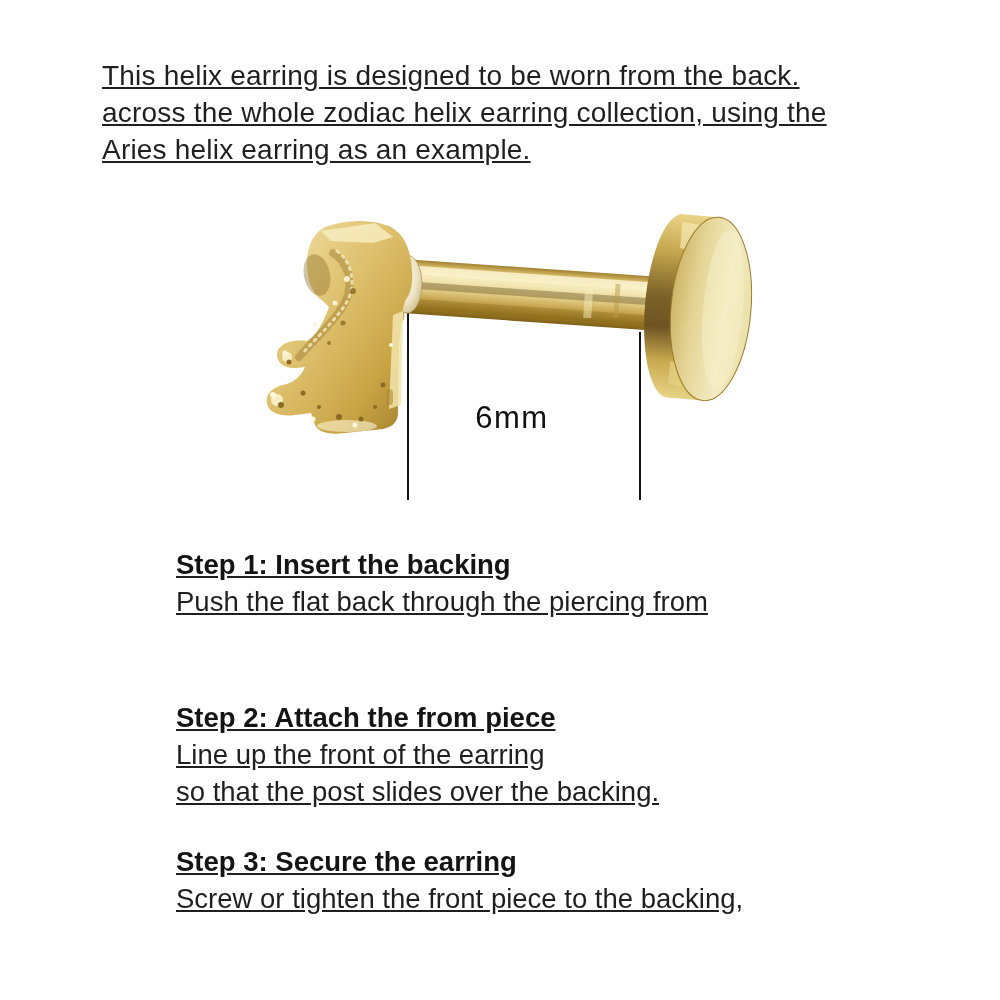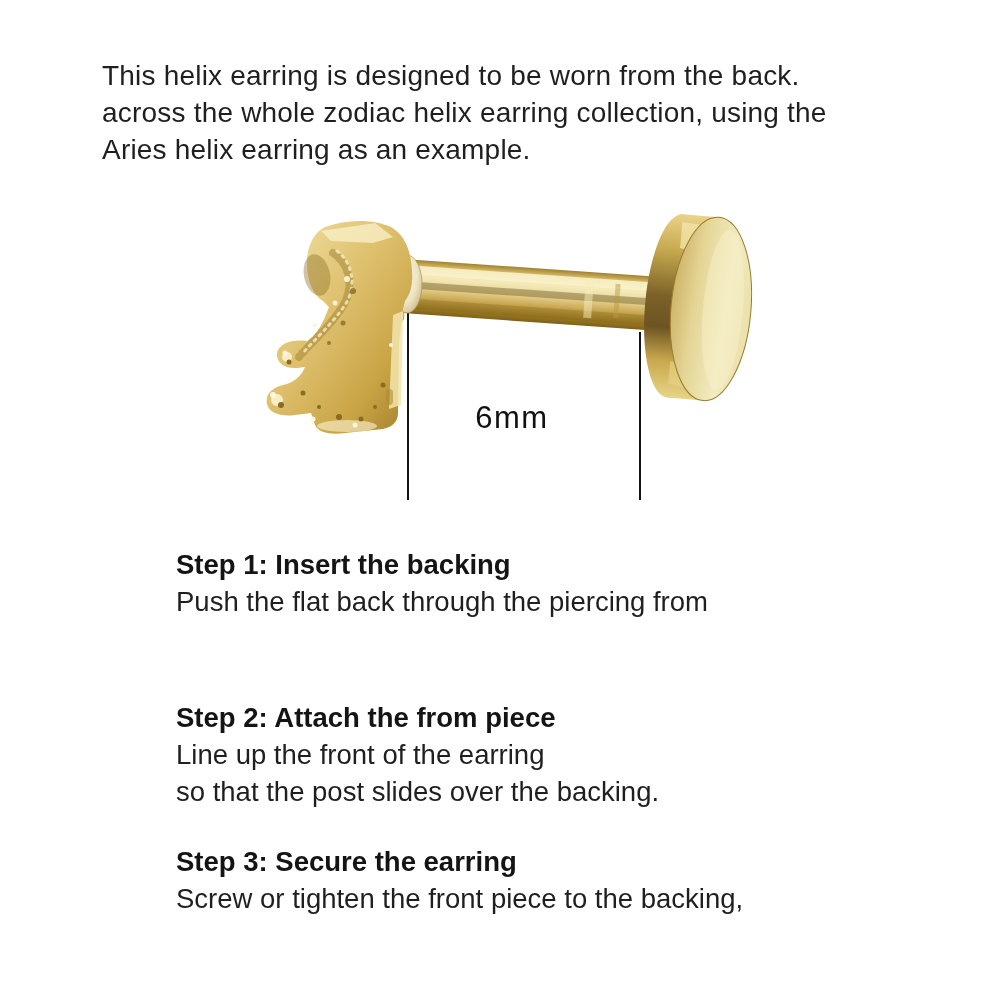--- a/index.html
+++ b/index.html
@@ -18,35 +18,37 @@
   }
   .intro {
     position: absolute;
     left: 102px;
     top: 57px;
     font-size: 28px;
     line-height: 37px;
     letter-spacing: 0.2px;
     color: #1f1f1f;
     white-space: nowrap;
+    text-decoration: underline;
   }
   .diagram-svg {
     position: absolute;
     left: 255px;
     top: 195px;
     width: 520px;
     height: 330px;
   }
   .step {
     position: absolute;
     left: 176px;
     font-size: 27.5px;
     line-height: 37px;
     color: #1f1f1f;
     white-space: nowrap;
+    text-decoration: underline;
   }
   .step-heading {
     font-weight: bold;
     color: #141414;
   }
   #step-1 { top: 546px; }
   #step-2 { top: 699px; }
   #step-3 { top: 843px; }
 </style>
 </head>

